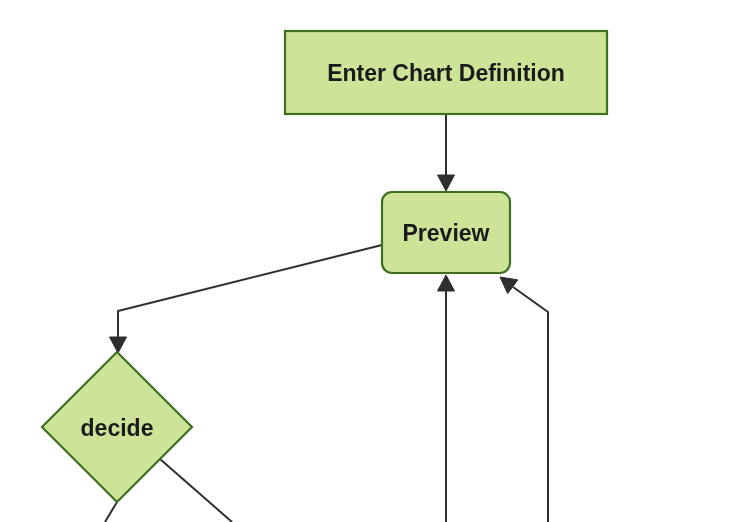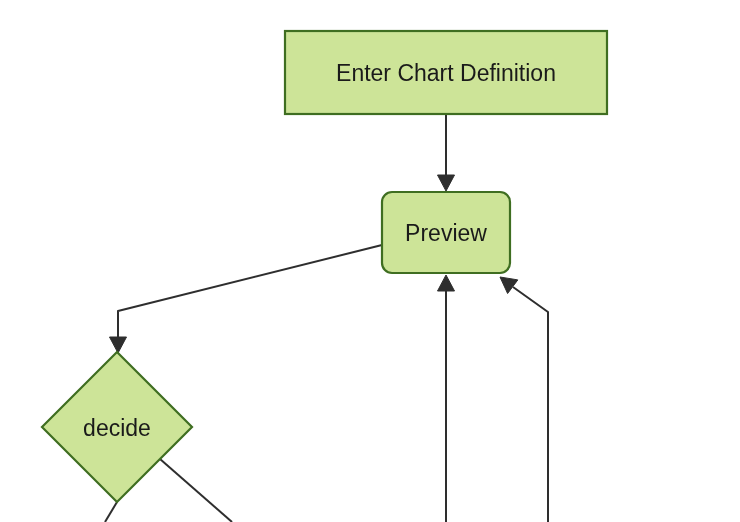--- a/index.html
+++ b/index.html
@@ -10,20 +10,21 @@
     width: 740px;
     height: 522px;
     background: var(--background, #ffffff);
     overflow: hidden;
     font-family: "Liberation Sans", sans-serif;
   }
   .stage {
     position: relative;
     width: 734px;
     height: 522px;
+    font-weight: bold;
   }
   svg.flowchart {
     display: block;
     width: 740px;
     height: 522px;
   }
   
   .edge path, .edge polyline {
     fill: none;
     stroke: var(--edge-line, #2e2e2e);

